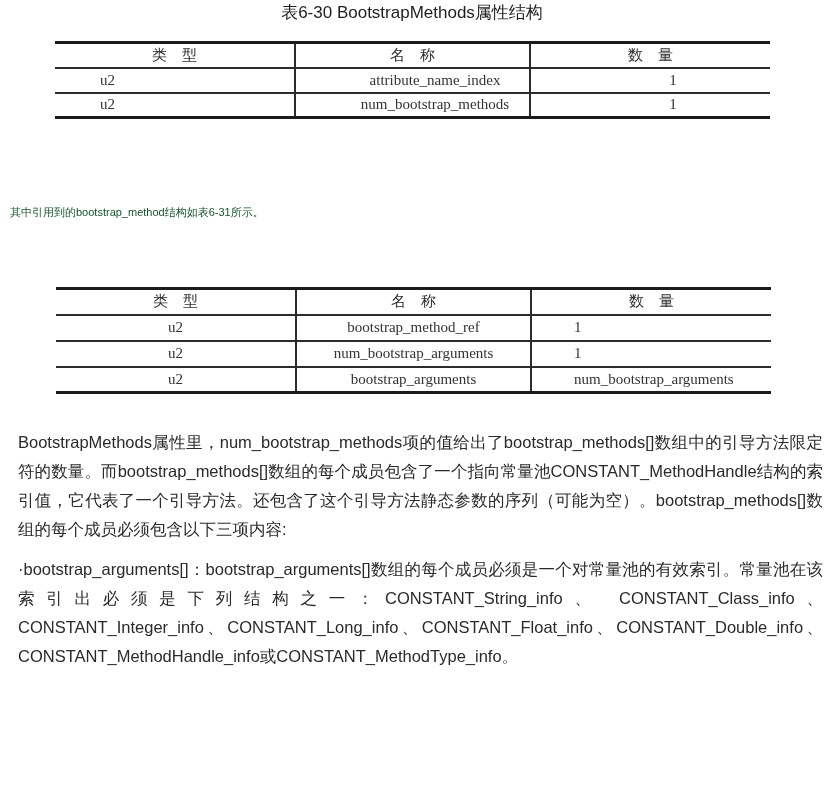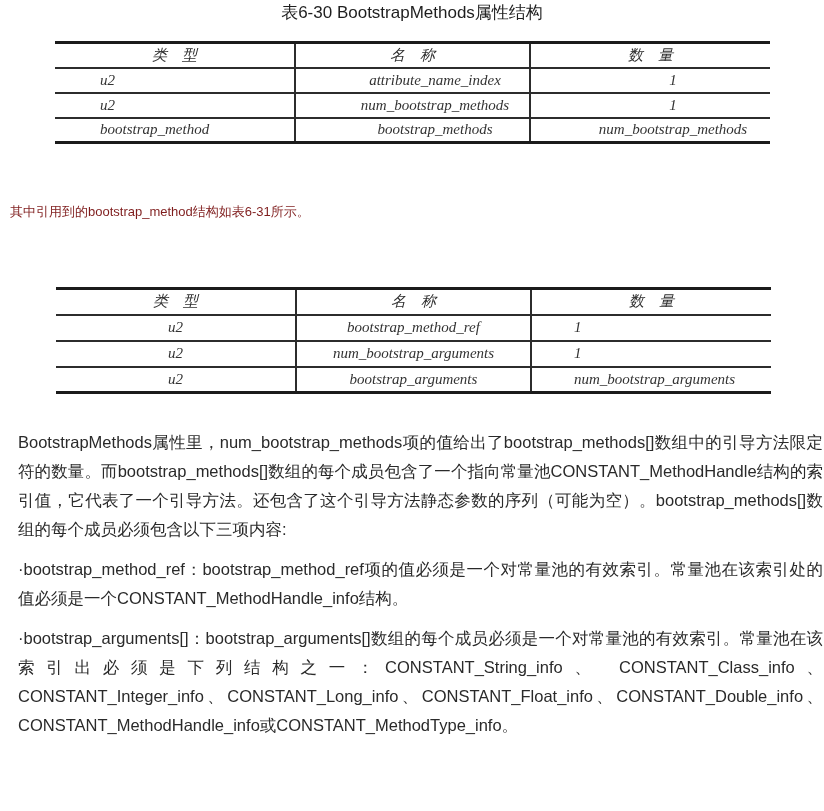--- a/index.html
+++ b/index.html
@@ -31,21 +31,20 @@
   table.struct {
     position: absolute;
     width: 715px;
     border-collapse: collapse;
     table-layout: fixed;
     font-family: "Liberation Serif", "DejaVu Serif", serif;
     font-size: 15px;
     color: #333333;
     border-top: 3px solid #1b1b1b;
     border-bottom: 3px solid #1b1b1b;
-    font-style: italic;
   }
   table.t1 { left: 55px; top: 41px; }
   table.t2 { left: 56px; top: 287px; }
 
   .struct th, .struct td {
     padding: 0;
     vertical-align: middle;
     border-bottom: 2px solid #2c2c2c;
     overflow: hidden;
     white-space: nowrap;
@@ -68,23 +67,23 @@
   
   .t2 td.cell-center { text-align: center; }
   .t2 td.cell-qty { text-align: left; padding-left: 42px; }
 
   
   .intro-line {
     position: absolute;
     left: 10px;
     top: 201px;
     width: 806px;
-    font-size: 13px;
+    font-size: 11px;
     line-height: 22px;
-    color: #7f1d1d;
+    color: #14532d;
   }
 
   .textblock {
     position: absolute;
     left: 18px;
     top: 428px;
     width: 805px;
     font-size: 16.5px;
     line-height: 29px;
     color: #2a2a2a;
@@ -118,25 +117,20 @@
       <tr>
         <td>u2</td>
         <td>attribute_name_index</td>
         <td>1</td>
       </tr>
       <tr>
         <td>u2</td>
         <td>num_bootstrap_methods</td>
         <td>1</td>
       </tr>
-      <tr>
-        <td>bootstrap_method</td>
-        <td>bootstrap_methods</td>
-        <td>num_bootstrap_methods</td>
-      </tr>
     </tbody>
   </table>
 
   <div class="intro-line">其中引用到的bootstrap_method结构如表6-31所示。</div>
 
 
   <table class="struct t2">
     <colgroup>
       <col style="width:240px">
         <col style="width:235px">
@@ -163,17 +157,16 @@
       <tr>
         <td class="cell-center">u2</td>
         <td class="cell-center">bootstrap_arguments</td>
         <td class="cell-qty">num_bootstrap_arguments</td>
       </tr>
     </tbody>
   </table>
 
   <div class="textblock">
     <p>BootstrapMethods属性里，num_bootstrap_methods项的值给出了bootstrap_methods[]数组中的引导方法限定符的数量。而bootstrap_methods[]数组的每个成员包含了一个指向常量池CONSTANT_MethodHandle结构的索引值，它代表了一个引导方法。还包含了这个引导方法静态参数的序列（可能为空）。bootstrap_methods[]数组的每个成员必须包含以下三项内容:</p>
-    <p>·bootstrap_method_ref：bootstrap_method_ref项的值必须是一个对常量池的有效索引。常量池在该索引处的值必须是一个CONSTANT_MethodHandle_info结构。</p>
     <p>·bootstrap_arguments[]：bootstrap_arguments[]数组的每个成员必须是一个对常量池的有效索引。常量池在该索引出必须是下列结构之一：CONSTANT_String_info、 CONSTANT_Class_info、CONSTANT_Integer_info、CONSTANT_Long_info、CONSTANT_Float_info、CONSTANT_Double_info、CONSTANT_MethodHandle_info或CONSTANT_MethodType_info。</p>
   </div>
 
 </div>
 
 </body></html>

